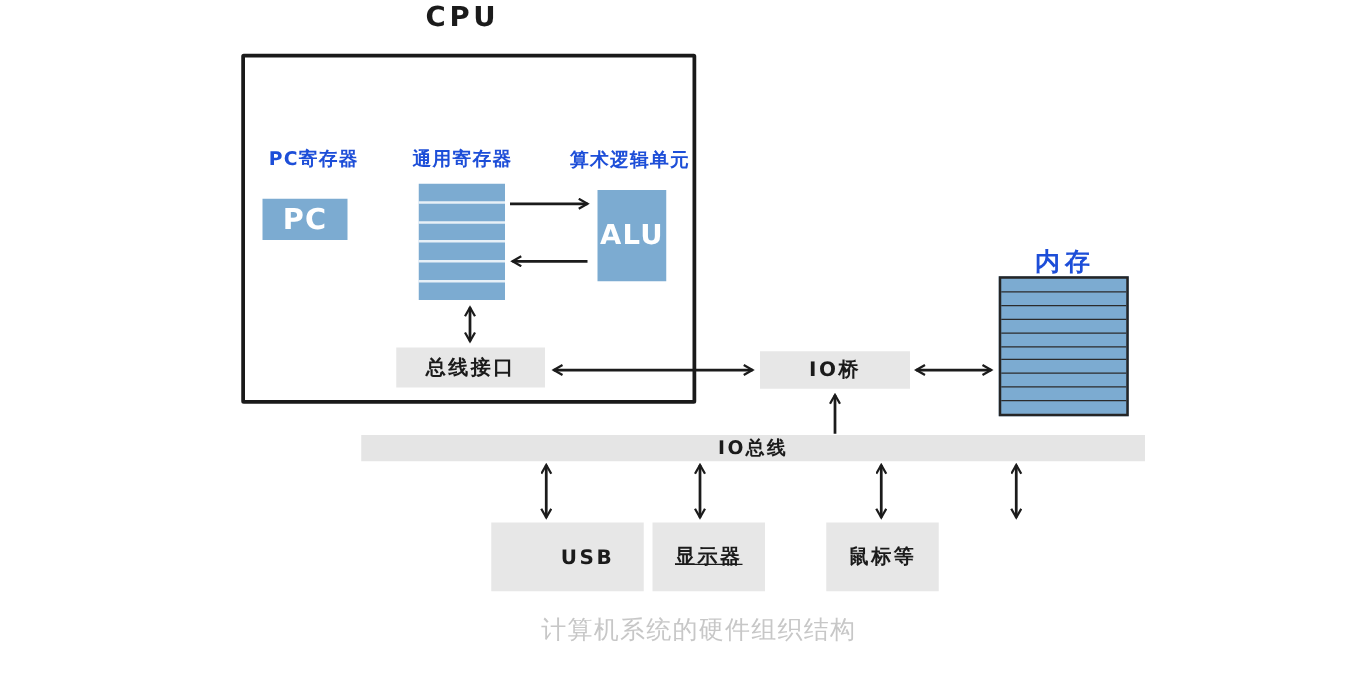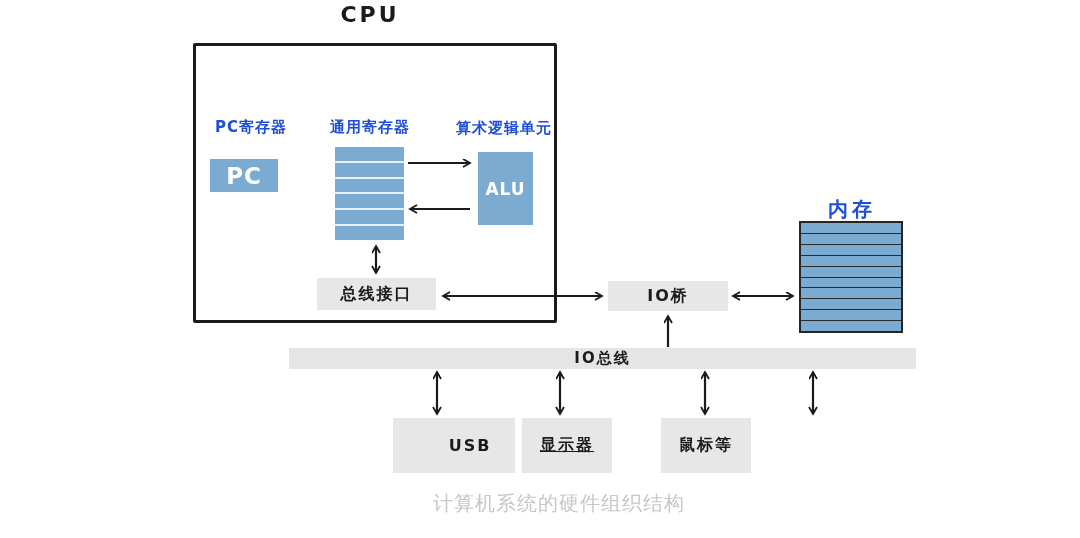--- a/index.html
+++ b/index.html
@@ -42,21 +42,21 @@
   .reg-stack{
     left:335px;top:147px;width:69px;height:93px;
     display:flex;flex-direction:column;
     background:#7cabd1;
   }
   .reg-stack .row{flex:1;border-bottom:2px solid rgba(255,255,255,0.82);}
   .reg-stack .row:last-child{border-bottom:none;}
   .alu-box{
     left:478px;top:152px;width:55px;height:73px;
     display:flex;align-items:center;justify-content:center;
-    font-size:17px;font-weight:600;letter-spacing:1px;
+    font-size:22px;font-weight:600;letter-spacing:1px;
   }
   
   .gray{
     background:#e7e7e7;color:#1b1b1b;
     display:flex;align-items:center;justify-content:center;
     font-size:16px;font-weight:700;letter-spacing:2px;
   }
   .busif-box{left:317px;top:278px;width:119px;height:32px;}
   .iobridge-box{left:608px;top:281px;width:120px;height:30px;}
   

